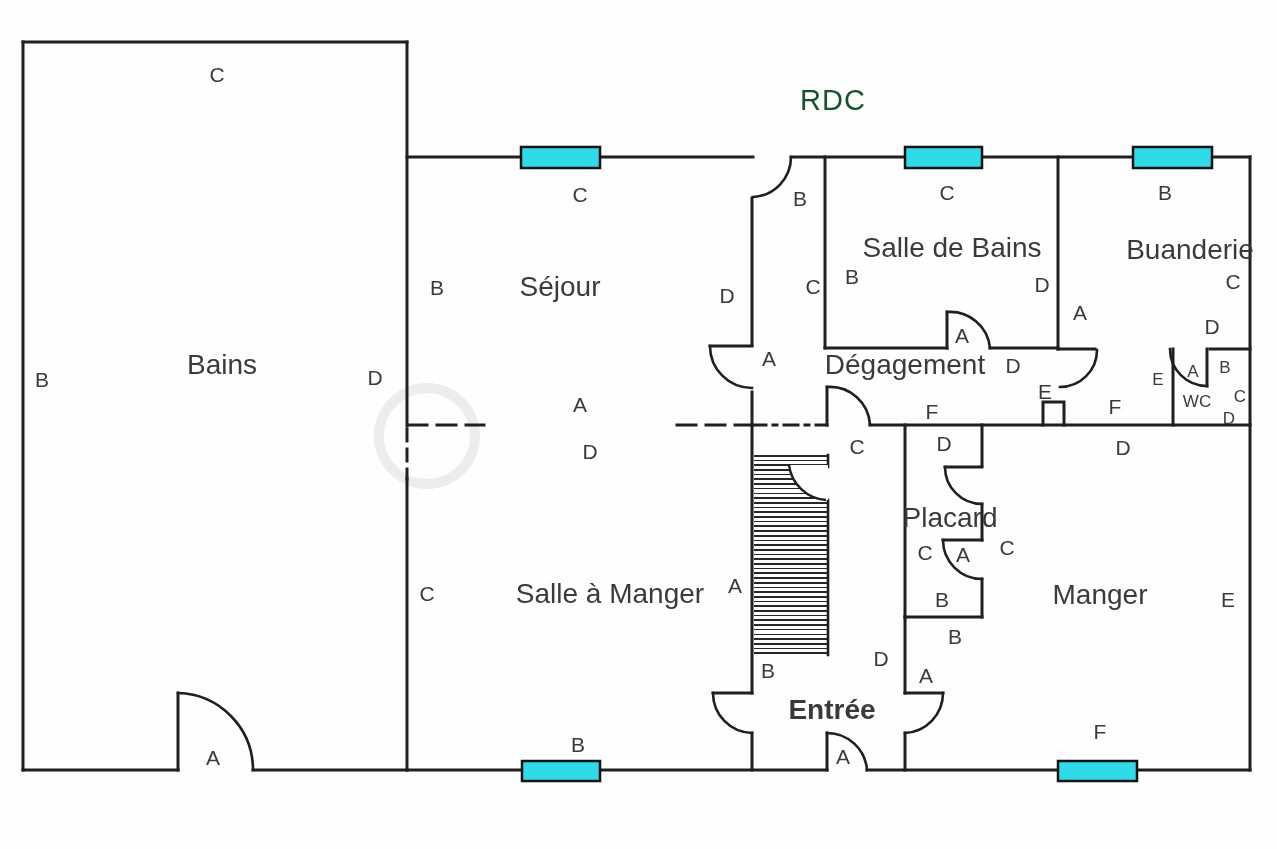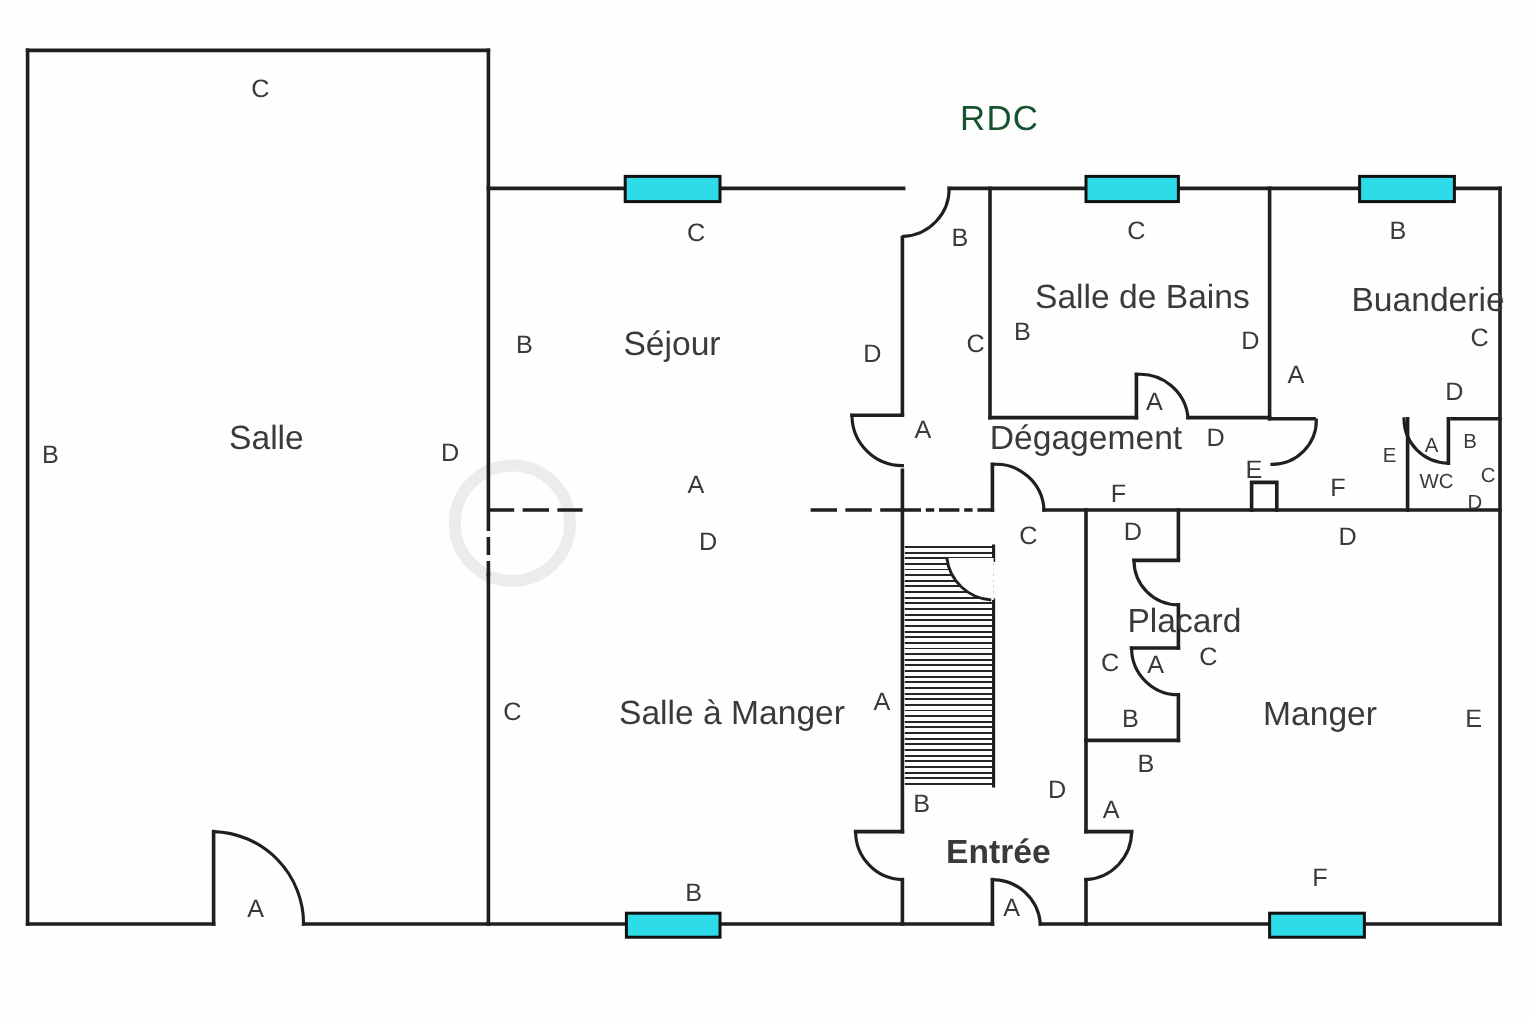--- a/index.html
+++ b/index.html
@@ -144,27 +144,27 @@
       <rect x="905" y="147" width="77" height="21" stroke="#111111" fill="#2edce9"></rect>
       <rect x="1133" y="147" width="79" height="21" stroke="#111111" fill="#2edce9"></rect>
       <rect x="522" y="761" width="78" height="20" stroke="#111111" fill="#2edce9"></rect>
       <rect x="1058" y="761" width="79" height="20" stroke="#111111" fill="#2edce9"></rect>
     </g>
   </svg>
 
   <div id="floor-title">RDC</div>
 
   <div id="labels">
-      <span class="room-label" style="left: 222px; top: 365px;">Salle</span>
+      <span class="room-label" style="left: 222px; top: 365px;">Bains</span>
       <span class="room-label" style="left: 560px; top: 287px;">Séjour</span>
       <span class="room-label" style="left: 952px; top: 248px;">Salle de Bains</span>
       <span class="room-label" style="left: 1155px; top: 250px; margin-left: 35px;">Buanderie</span>
       <span class="room-label" style="left: 905px; top: 365px;">Dégagement</span>
       <span class="room-label" style="left: 610px; top: 594px;">Salle à Manger</span>
-      <span class="room-label" style="left: 950px; top: 518px; margin-left: 37px;">Placard</span>
+      <span class="room-label" style="left: 950px; top: 518px;">Placard</span>
       <span class="room-label" style="left: 1100px; top: 595px;">Manger</span>
       <span class="room-label" style="left: 832px; top: 710px; font-weight: bold;">Entrée</span>
       <span class="room-label sm" style="left: 1197px; top: 402px;">WC</span>
       <span class="wall-letter" style="left: 217px; top: 75px;">C</span>
       <span class="wall-letter" style="left: 42px; top: 380px;">B</span>
       <span class="wall-letter" style="left: 375px; top: 378px;">D</span>
       <span class="wall-letter" style="left: 213px; top: 758px;">A</span>
       <span class="wall-letter" style="left: 580px; top: 195px;">C</span>
       <span class="wall-letter" style="left: 437px; top: 288px;">B</span>
       <span class="wall-letter" style="left: 727px; top: 296px;">D</span>

